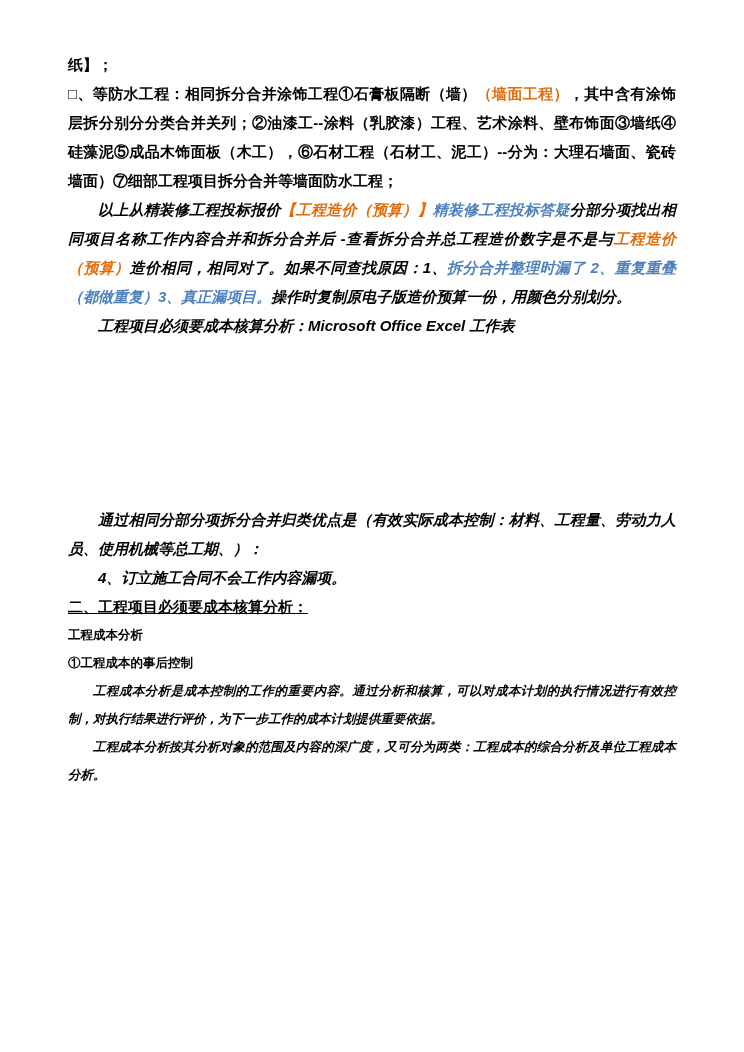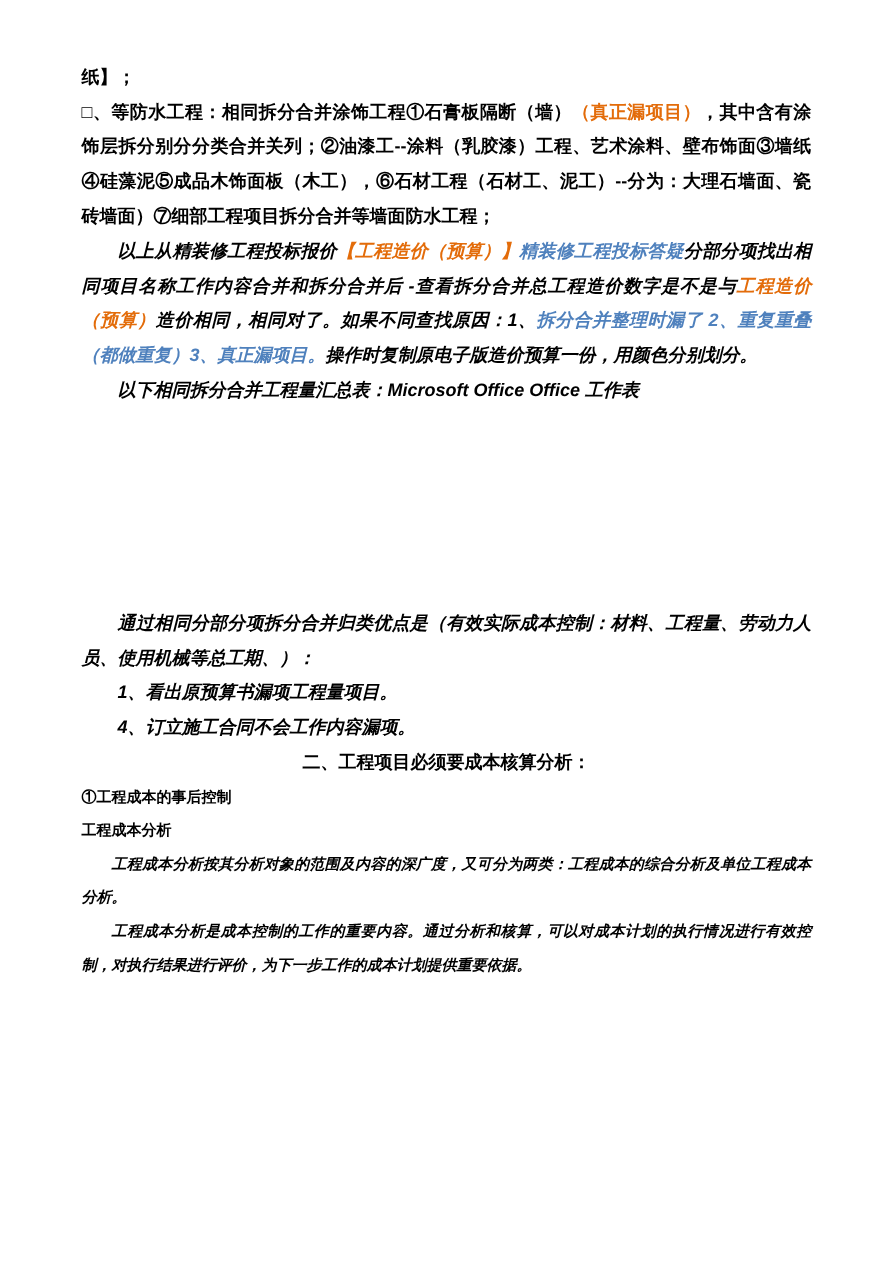--- a/index.html
+++ b/index.html
@@ -19,36 +19,35 @@
     overflow: hidden;
   }
   .para {
     font-size: 15px;
     line-height: 29px;
     font-weight: bold;
     text-align: justify;
     word-break: break-all;
   }
   .para.indent { text-indent: 2em; font-style: italic; }
-  .para.center { text-align: center; text-indent: 0; }
+  .para.center { text-align: left; text-indent: 0; text-decoration: underline; }
   .para.small { font-size: 12.5px; line-height: 28px; }
   .spacer { width: 100%; }
 </style>
 </head>
 <body>
 
 <div class="page">
   <div>
       <p class="para body"><span>纸】；</span></p>
-      <p class="para body"><span>□、等防水工程：相同拆分合并涂饰工程①石膏板隔断（墙）</span><span style="color: rgb(227, 108, 10);">（真正漏项目）</span><span>，其中含有涂饰层拆分别分分类合并关列；②油漆工--涂料（乳胶漆）工程、艺术涂料、壁布饰面③墙纸④硅藻泥⑤成品木饰面板（木工），⑥石材工程（石材工、泥工）--分为：大理石墙面、瓷砖墙面）⑦细部工程项目拆分合并等墙面防水工程；</span></p>
+      <p class="para body"><span>□、等防水工程：相同拆分合并涂饰工程①石膏板隔断（墙）</span><span style="color: rgb(227, 108, 10);">（墙面工程）</span><span>，其中含有涂饰层拆分别分分类合并关列；②油漆工--涂料（乳胶漆）工程、艺术涂料、壁布饰面③墙纸④硅藻泥⑤成品木饰面板（木工），⑥石材工程（石材工、泥工）--分为：大理石墙面、瓷砖墙面）⑦细部工程项目拆分合并等墙面防水工程；</span></p>
       <p class="para body indent"><span>以上从精装修工程投标报价</span><span style="color: rgb(227, 108, 10);">【工程造价（预算）】</span><span style="color: rgb(79, 129, 189);">精装修工程投标答疑</span><span>分部分项找出相同项目名称工作内容合并和拆分合并后 -查看拆分合并总工程造价数字是不是与</span><span style="color: rgb(227, 108, 10);">工程造价（预算）</span><span>造价相同，相同对了。如果不同查找原因：1、</span><span style="color: rgb(79, 129, 189);">拆分合并整理时漏了 2、重复重叠（都做重复）3、真正漏项目。</span><span>操作时复制原电子版造价预算一份，用颜色分别划分。</span></p>
-      <p class="para body indent"><span>以下相同拆分合并工程量汇总表：Microsoft Office Office 工作表</span></p>
+      <p class="para body indent"><span>工程项目必须要成本核算分析：Microsoft Office Excel 工作表</span></p>
       <div class="spacer" style="height: 165px;"></div>
       <p class="para body indent"><span>通过相同分部分项拆分合并归类优点是（有效实际成本控制：材料、工程量、劳动力人员、使用机械等总工期、）：</span></p>
-      <p class="para body indent"><span>1、看出原预算书漏项工程量项目。</span></p>
       <p class="para body indent"><span>4、订立施工合同不会工作内容漏项。</span></p>
       <p class="para body center"><span>二、工程项目必须要成本核算分析：</span></p>
+      <p class="para small"><span>工程成本分析</span></p>
       <p class="para small"><span>①工程成本的事后控制</span></p>
-      <p class="para small"><span>工程成本分析</span></p>
+      <p class="para small indent"><span>工程成本分析是成本控制的工作的重要内容。通过分析和核算，可以对成本计划的执行情况进行有效控制，对执行结果进行评价，为下一步工作的成本计划提供重要依据。</span></p>
       <p class="para small indent"><span>工程成本分析按其分析对象的范围及内容的深广度，又可分为两类：工程成本的综合分析及单位工程成本分析。</span></p>
-      <p class="para small indent"><span>工程成本分析是成本控制的工作的重要内容。通过分析和核算，可以对成本计划的执行情况进行有效控制，对执行结果进行评价，为下一步工作的成本计划提供重要依据。</span></p>
     </div>
 </div>
 
 </body></html>

